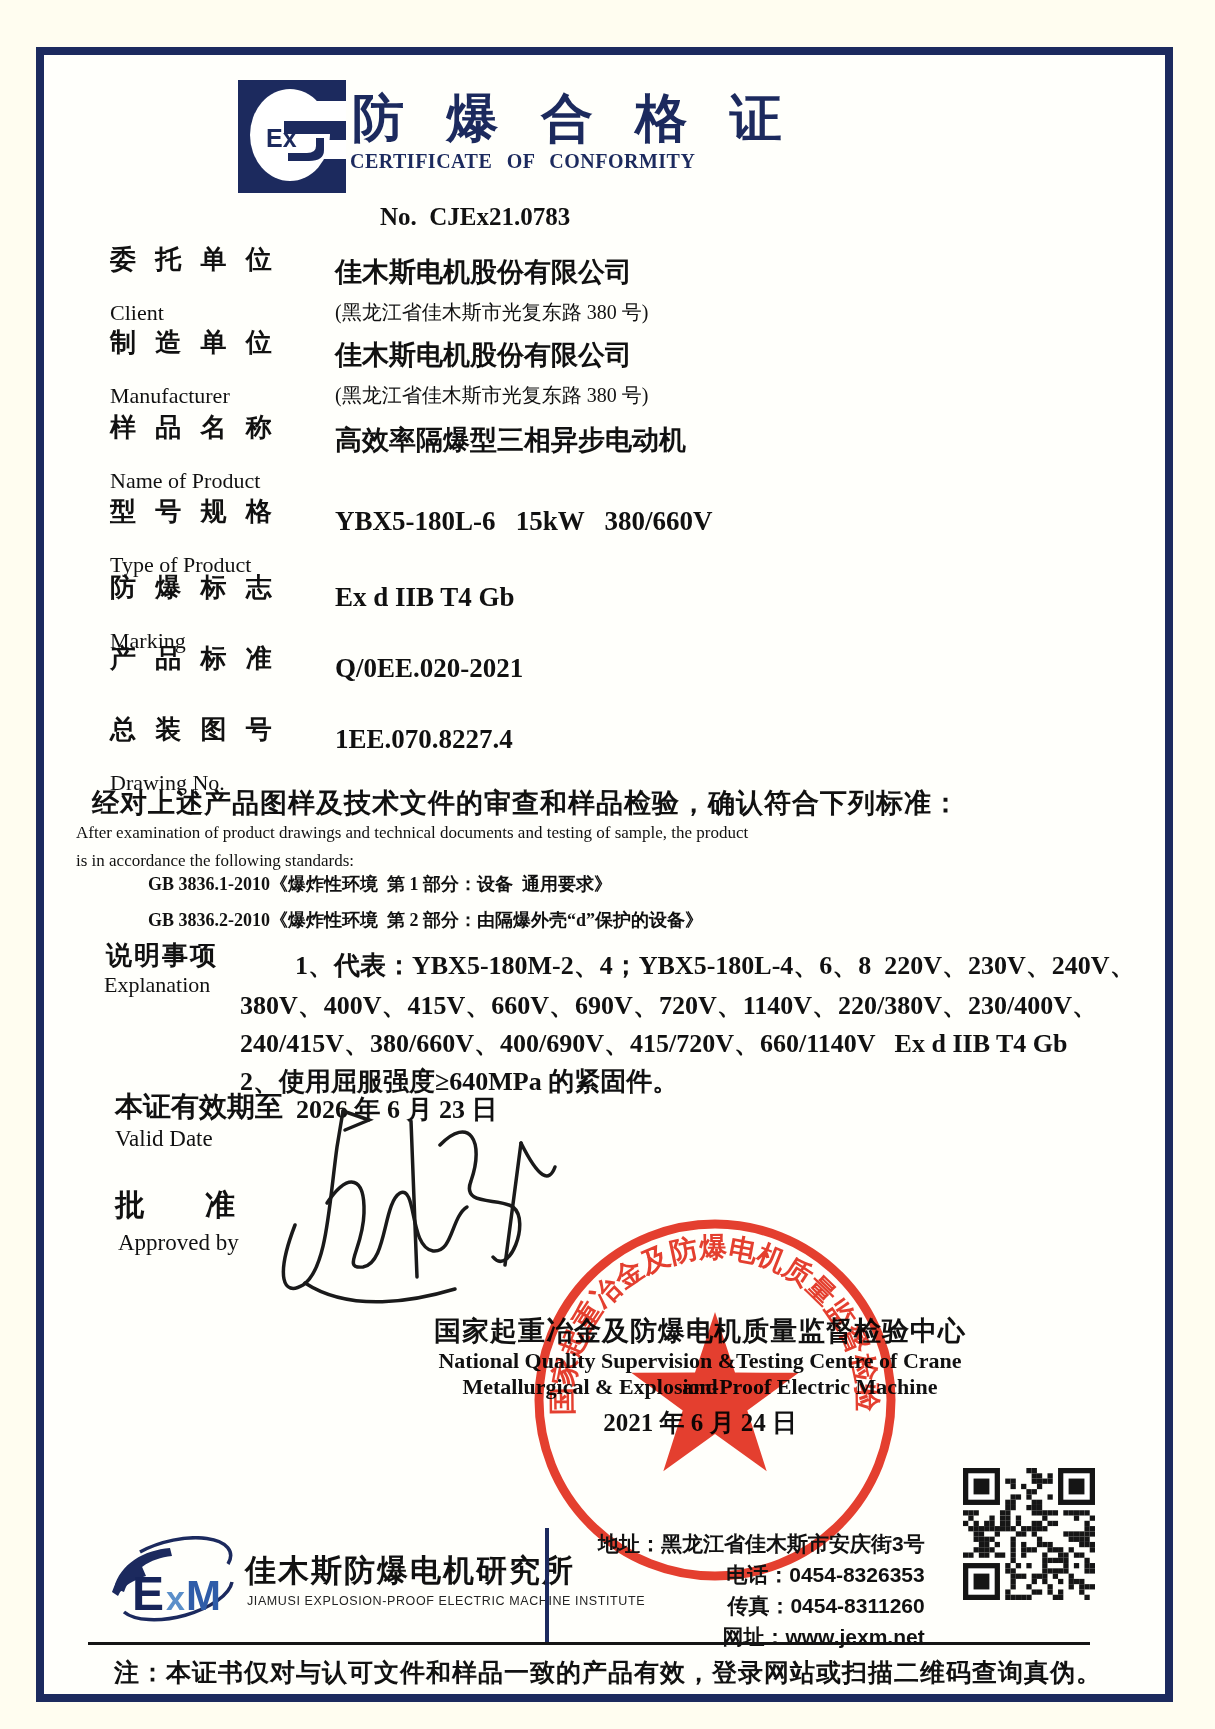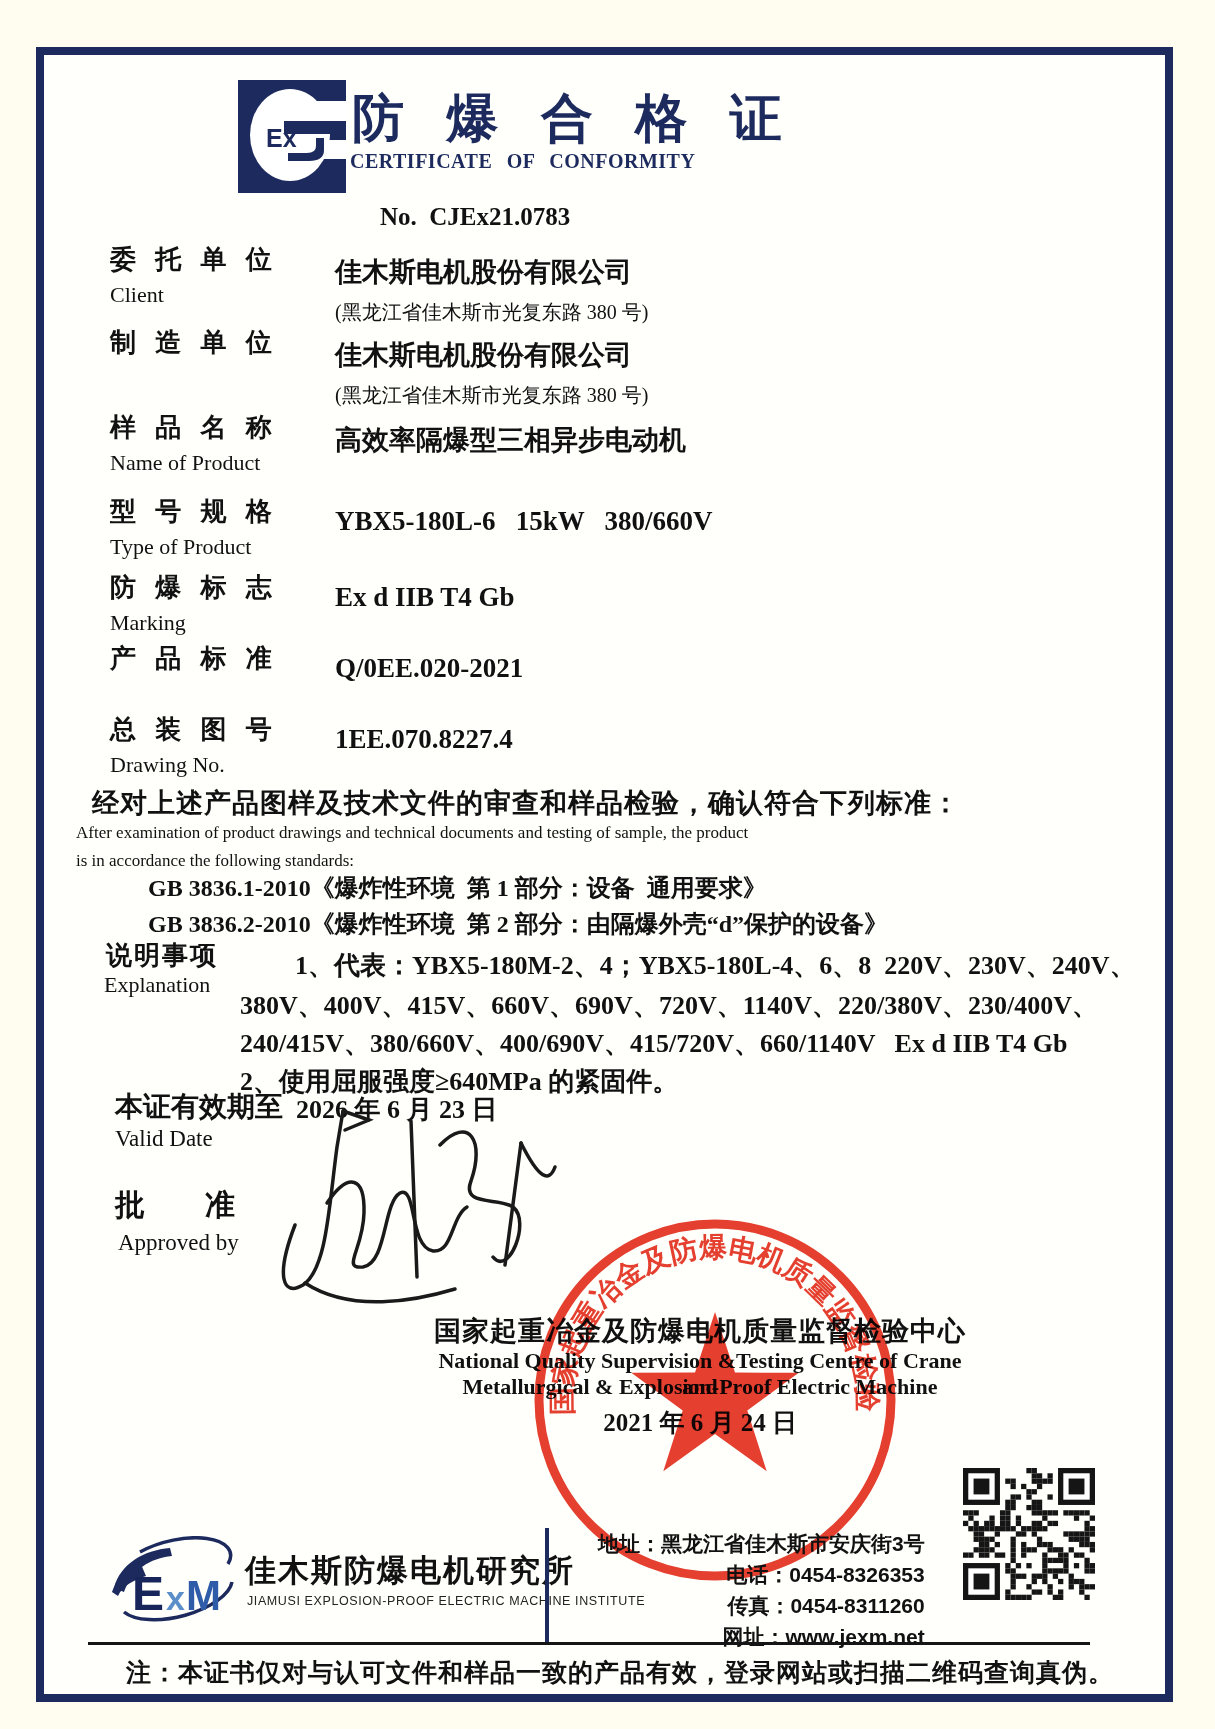--- a/index.html
+++ b/index.html
@@ -24,36 +24,36 @@
     left:350px;top:150px;width:270px;
     font-family:"Liberation Serif",serif;
     font-size:20px;font-weight:bold;color:#1c2a5e;
     word-spacing:9px;letter-spacing:.5px;white-space:nowrap;
   }
   .cert-no{
     left:380px;top:203px;font-family:"Liberation Serif",serif;
     font-size:25px;font-weight:bold;white-space:pre;
   }
   .row-label-cn{font-size:26px;font-weight:bold;letter-spacing:6px;white-space:pre;}
-  .row-label-en{font-family:"Liberation Serif",serif;font-size:22px;margin-top:5px;}
+  .row-label-en{font-family:"Liberation Serif",serif;font-size:22px;margin-top:23px;}
   .row-val{font-family:"Liberation Serif",serif;font-size:27px;font-weight:bold;white-space:pre;}
   .row-val2{font-family:"Liberation Serif",serif;font-size:20px;margin-top:9px;white-space:pre;}
   .field-row{position:absolute;left:110px;width:1000px;}
   .field-val{position:absolute;left:225px;top:12px;}
   .stmt-cn{left:92px;top:785px;font-size:27px;font-weight:bold;letter-spacing:1px;}
   .stmt-en{font-family:"Liberation Serif",serif;font-size:17px;left:76px;}
-  .gb-line{font-family:"Liberation Serif",serif;font-size:24px;font-weight:bold;left:148px;white-space:pre;}
+  .gb-line{font-family:"Liberation Serif",serif;font-size:18px;font-weight:bold;left:148px;white-space:pre;}
   .expl-line{font-family:"Liberation Serif",serif;font-size:26px;font-weight:bold;white-space:pre;}
   .seal-svg{left:515px;top:1200px;mix-blend-mode:multiply;opacity:.93;}
   .issuer{left:420px;top:0;width:560px;text-align:center;}
   .contact-line{line-height:31px;font-size:21px;font-weight:bold;white-space:nowrap;text-align:right;}
   .qr{left:963px;top:1468px;}
   .vdiv{left:545px;top:1528px;width:4px;height:115px;background:#1c2a5e;}
   .hrule{left:88px;top:1642px;width:1002px;height:3px;background:#151515;}
-  .note{left:56px;top:1656px;width:1128px;text-align:center;font-size:25px;font-weight:bold;letter-spacing:1px;}
+  .note{left:44px;top:1656px;width:1128px;text-align:center;font-size:25px;font-weight:bold;letter-spacing:1px;}
 </style>
 </head>
 <body>
 
 <div class="abs frame"></div>
 
 <svg class="abs" style="left:238px;top:80px" width="108" height="113" viewBox="0 0 108 113">
   <rect x="0" y="0" width="108" height="113" fill="#1c2a5e"></rect>
   <ellipse cx="52" cy="55" rx="40" ry="46" fill="#ffffff"></ellipse>
   <rect x="52" y="21" width="56" height="20" fill="#ffffff"></rect>
@@ -70,20 +70,21 @@
 <div class="field-row" style="top:242px">
   <div class="row-label-cn">委 托 单 位</div>
   <div class="row-label-en">Client</div>
   <div class="field-val">
     <div class="row-val">佳木斯电机股份有限公司</div>
     <div class="row-val2">(黑龙江省佳木斯市光复东路 380 号)</div>
   </div>
 </div>
 <div class="field-row" style="top:325px">
   <div class="row-label-cn">制 造 单 位</div>
+  <div class="row-label-en">Manufacturer</div>
   <div class="field-val">
     <div class="row-val">佳木斯电机股份有限公司</div>
     <div class="row-val2">(黑龙江省佳木斯市光复东路 380 号)</div>
   </div>
 </div>
 <div class="field-row" style="top:410px">
   <div class="row-label-cn">样 品 名 称</div>
   <div class="row-label-en">Name of Product</div>
   <div class="field-val">
     <div class="row-val">高效率隔爆型三相异步电动机</div>

